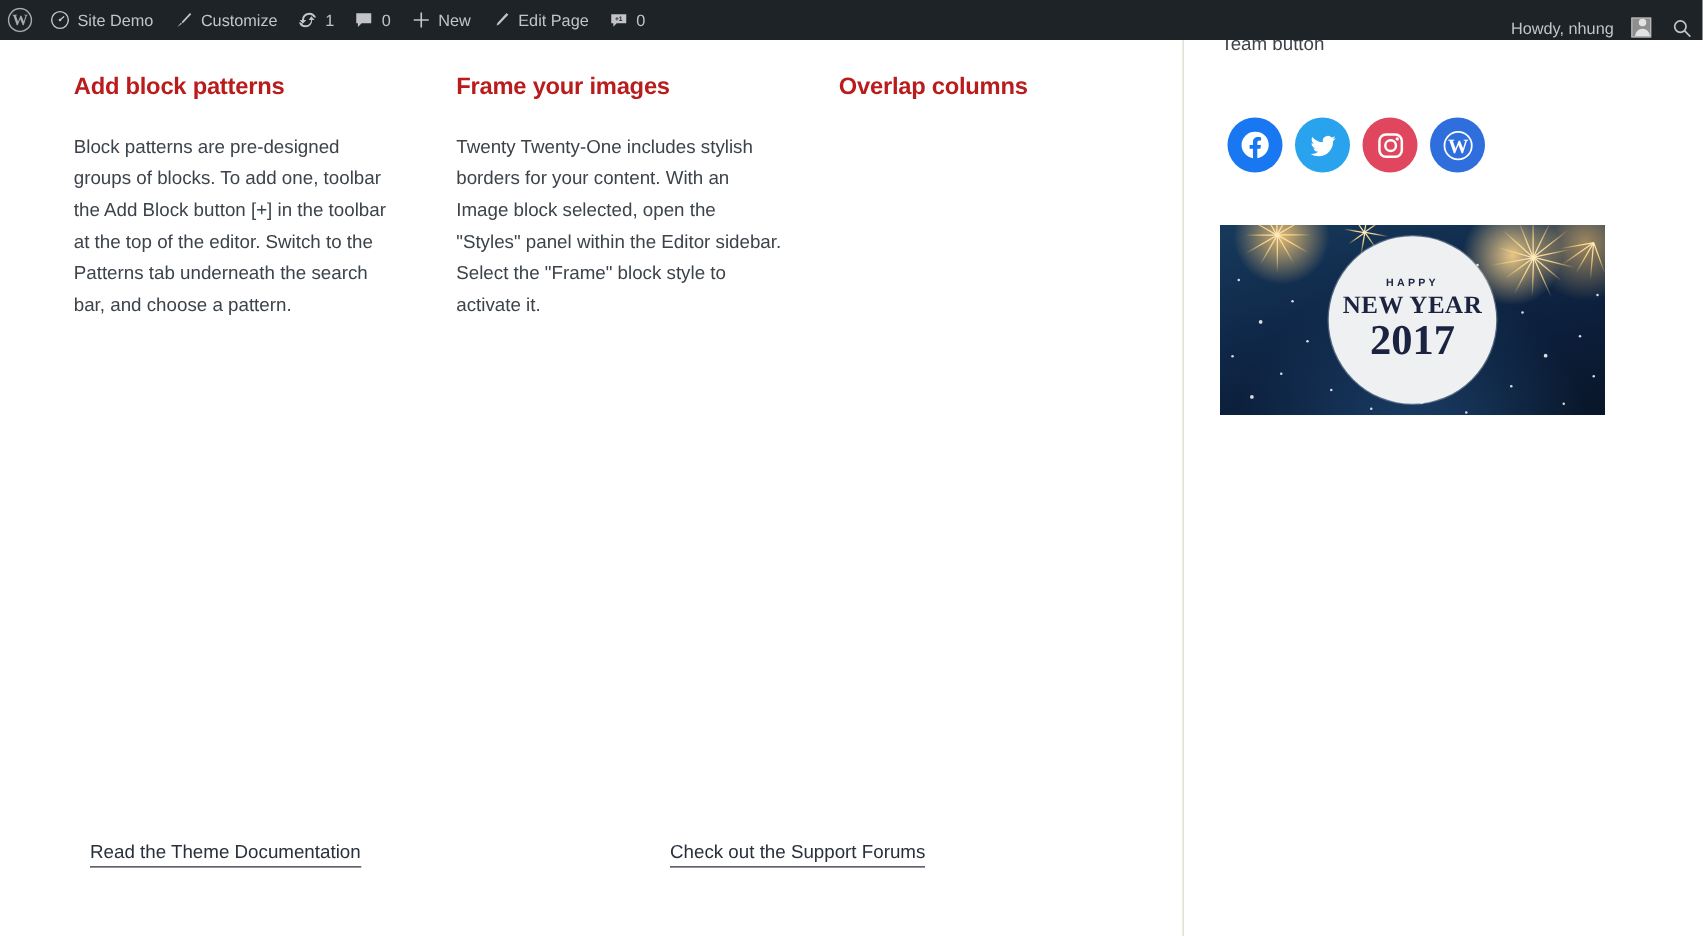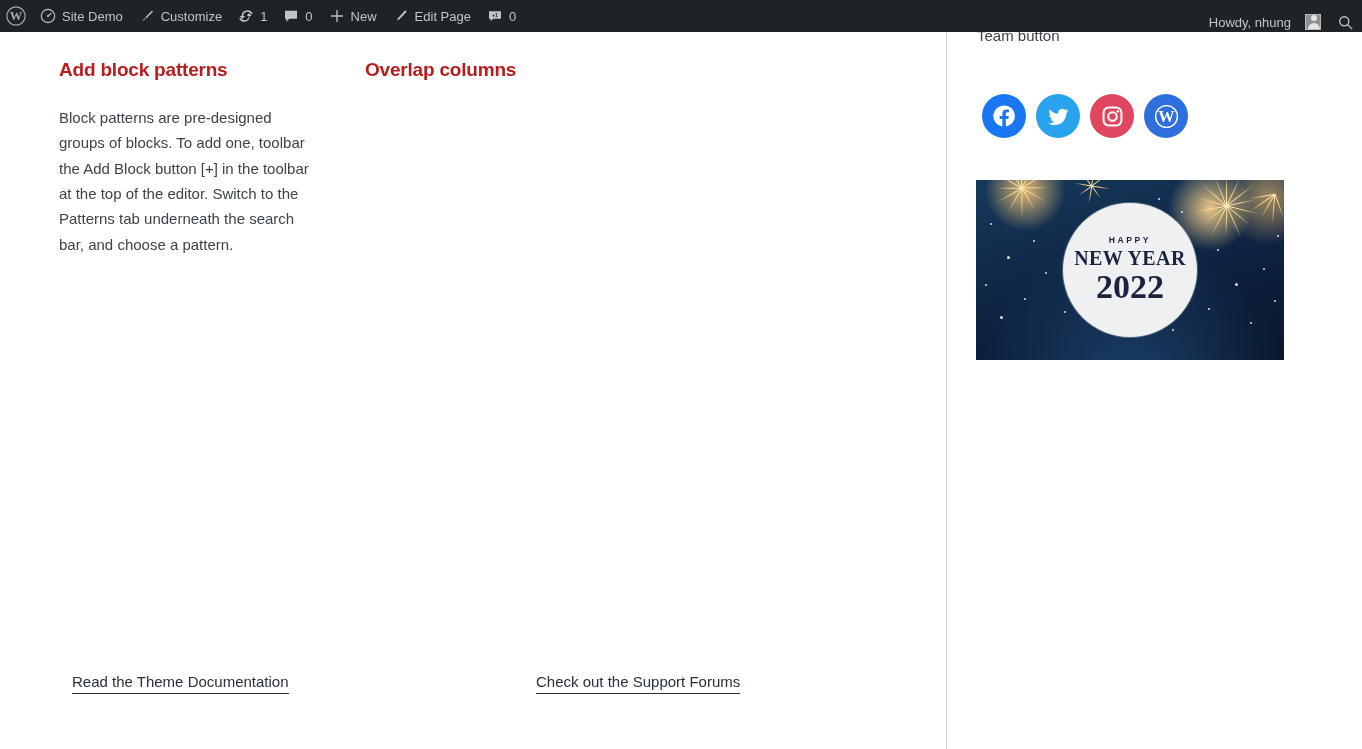--- a/index.html
+++ b/index.html
@@ -170,21 +170,21 @@
     flex: 0 0 auto;
   }
   .social svg { display: block; }
 
   
   .ny-figure {
     position: absolute;
     left: -1px;
     top: 148px;
     width: 308px;
-    height: 180px;
+    height: 152px;
     overflow: hidden;
     background: #a16207;
   }
   .ny-img {
     position: absolute;
     inset: 0;
     background:
       radial-gradient(circle at 16% 6%, rgba(255,205,120,0.85) 0%, rgba(255,205,120,0.0) 13%),
       radial-gradient(circle at 76% 16%, rgba(255,215,140,0.9) 0%, rgba(255,215,140,0.0) 15%),
       radial-gradient(circle at 95% 10%, rgba(255,200,110,0.6) 0%, rgba(255,200,110,0.0) 14%),
@@ -356,20 +356,24 @@
 </div>
 
 <div class="page">
 
   <div class="divider"></div>
 
   <div class="cols">
     <div class="col">
       <h2>Add block patterns</h2>
       <p>Block patterns are pre-designed groups of blocks. To add one, toolbar the Add Block button [+] in the toolbar at the top of the editor. Switch to the Patterns tab underneath the search bar, and choose a pattern.</p>
+    </div>
+    <div class="col">
+      <h2>Frame your images</h2>
+      <p>Twenty Twenty-One includes stylish borders for your content. With an Image block selected, open the "Styles" panel within the Editor sidebar. Select the "Frame" block style to activate it.</p>
     </div>
     <div class="col">
       <h2>Overlap columns</h2>
     </div>
   </div>
 
   <div class="botlinks">
     <a class="botlink l1">Read the Theme Documentation</a>
     <a class="botlink l2">Check out the Support Forums</a>
   </div>
@@ -487,19 +491,19 @@
         <span class="speck" style="left:298px; top:120px; width:2px; height:2px;"></span>
         <span class="speck" style="left:274px; top:142px; width:2px; height:2px;"></span>
         <span class="speck" style="left:241px; top:69px;  width:2px; height:2px;"></span>
         <span class="speck" style="left:301px; top:55px;  width:2px; height:2px;"></span>
         <span class="speck" style="left:182px; top:18px;  width:2px; height:2px;"></span>
         <span class="speck" style="left:205px; top:31px;  width:2px; height:2px;"></span>
 
         <div class="ny-circle">
           <div class="ny-happy">HAPPY</div>
           <div class="ny-new">NEW YEAR</div>
-          <div class="ny-year">2022</div>
+          <div class="ny-year">2017</div>
         </div>
       </div>
     </figure>
 
   </div>
 </div>
 
 </body></html>

